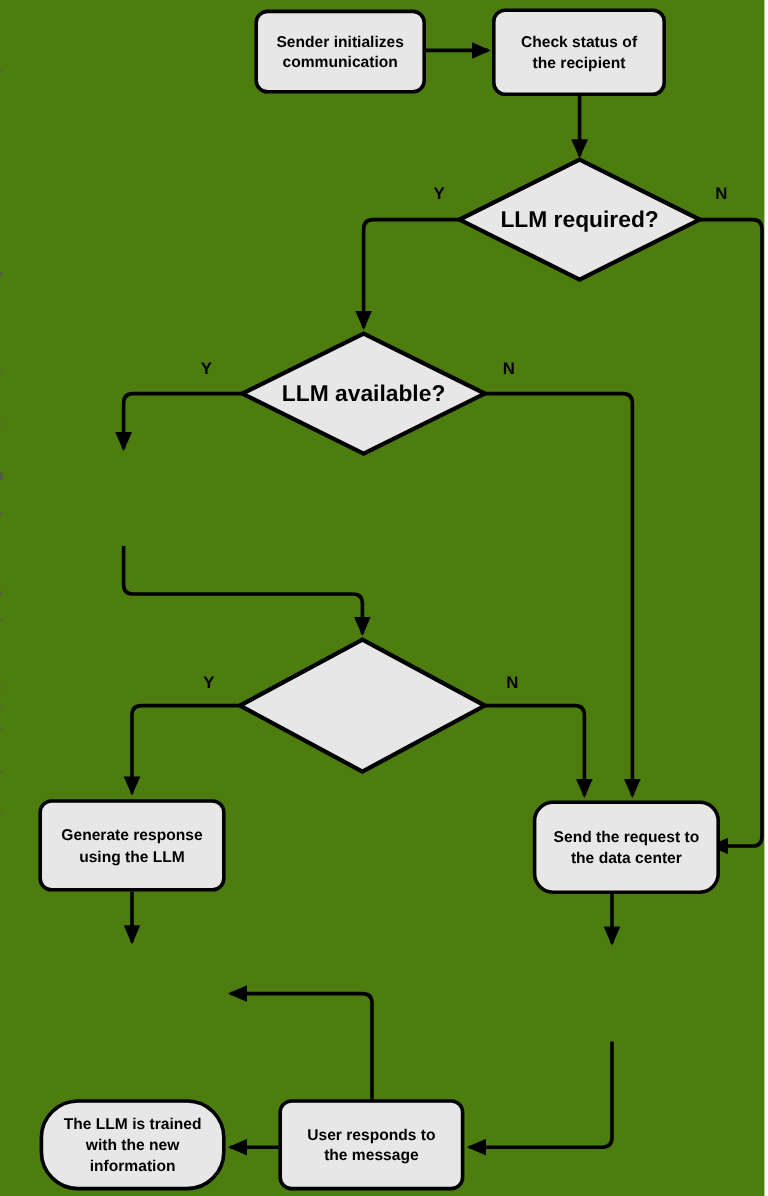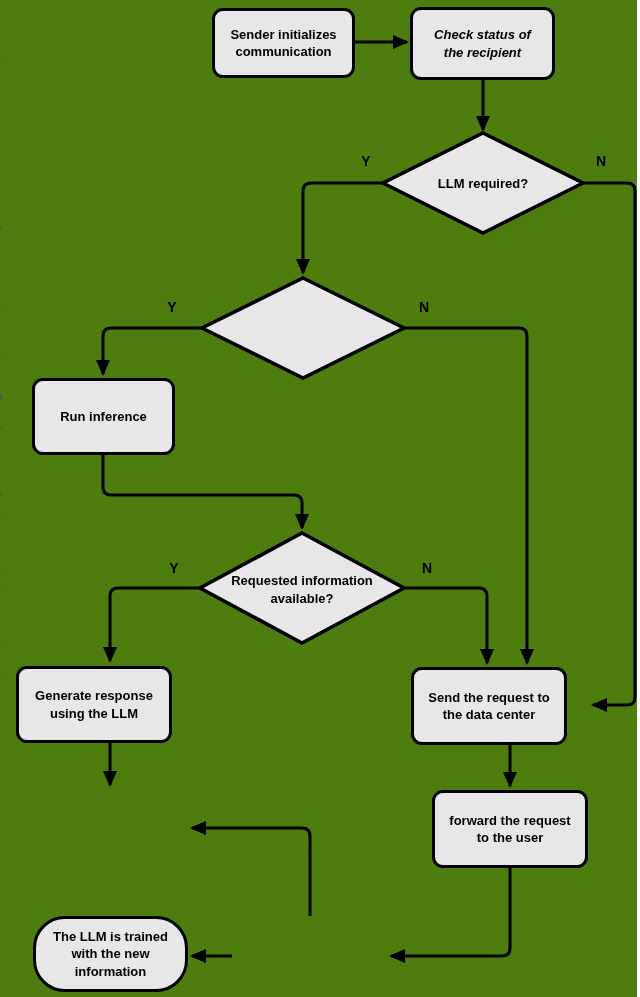--- a/index.html
+++ b/index.html
@@ -27,21 +27,21 @@
     line-height: 1.32;
     color: #000000;
     white-space: pre-line;
     padding: 4px 6px;
   }
   .dlabel {
     position: absolute;
     transform: translate(-50%, -50%);
     text-align: center;
     font-weight: bold;
-    font-size: 13px;
+    font-size: 19px;
     line-height: 1.35;
     color: #000000;
     white-space: pre-line;
   }
   .yn {
     position: absolute;
     transform: translate(-50%, 0);
     font-weight: bold;
     font-size: 14px;
     color: #000000;
@@ -81,45 +81,43 @@
       <path d="M 510 745 V 786"></path>
       <path d="M 510 868 V 948 Q 510 956 502 956 H 391"></path>
       <path d="M 310 916 V 836 Q 310 828 302 828 H 192"></path>
       <path d="M 232 956 H 192"></path>
     </g>
   </svg>
 
   <div class="node" style="left:212px; top:8px; width:143px; height:70px;">Sender initializes
 communication</div>
 
-  <div class="node" style="left:410px; top:7px; width:145px; height:73px;font-style:italic;">Check status of
+  <div class="node" style="left:410px; top:7px; width:145px; height:73px;">Check status of
 the recipient</div>
 
-  <div class="node" style="left:32px; top:378px; width:143px; height:77px;">Run inference</div>
 
-  <div class="node" style="left:16px; top:666px; width:156px; height:77px;">Generate response
+  <div class="node" style="left:32px; top:666px; width:156px; height:77px;">Generate response
 using the LLM</div>
 
-  <div class="node" style="left:411px; top:667px; width:156px; height:78px;">Send the request to
+  <div class="node" style="left:444px; top:667px; width:156px; height:78px;border-radius:17px;">Send the request to
 the data center</div>
 
 
-  <div class="node" style="left:432px; top:790px; width:156px; height:78px;">forward the request
-to the user</div>
 
   <div class="node" style="left:33px; top:916px; width:155px; height:76px;border-radius:32px;">The LLM is trained
 with the new
 information</div>
 
+  <div class="node" style="left:232px; top:916px; width:155px; height:76px;">User responds to
+the message</div>
 
   <div class="dlabel" style="left:483px; top:184px; width:170px;">LLM required?</div>
 
+  <div class="dlabel" style="left:303px; top:329px; width:170px;">LLM available?</div>
 
-  <div class="dlabel" style="left:302px; top:590px; width:210px;">Requested information
-available?</div>
 
   <div class="yn" style="left:366px; top:153px;">Y</div>
   <div class="yn" style="left:601px; top:153px;">N</div>
 
   <div class="yn" style="left:172px; top:299px;">Y</div>
   <div class="yn" style="left:424px; top:299px;">N</div>
 
   <div class="yn" style="left:174px; top:560px;">Y</div>
   <div class="yn" style="left:427px; top:560px;">N</div>
 

